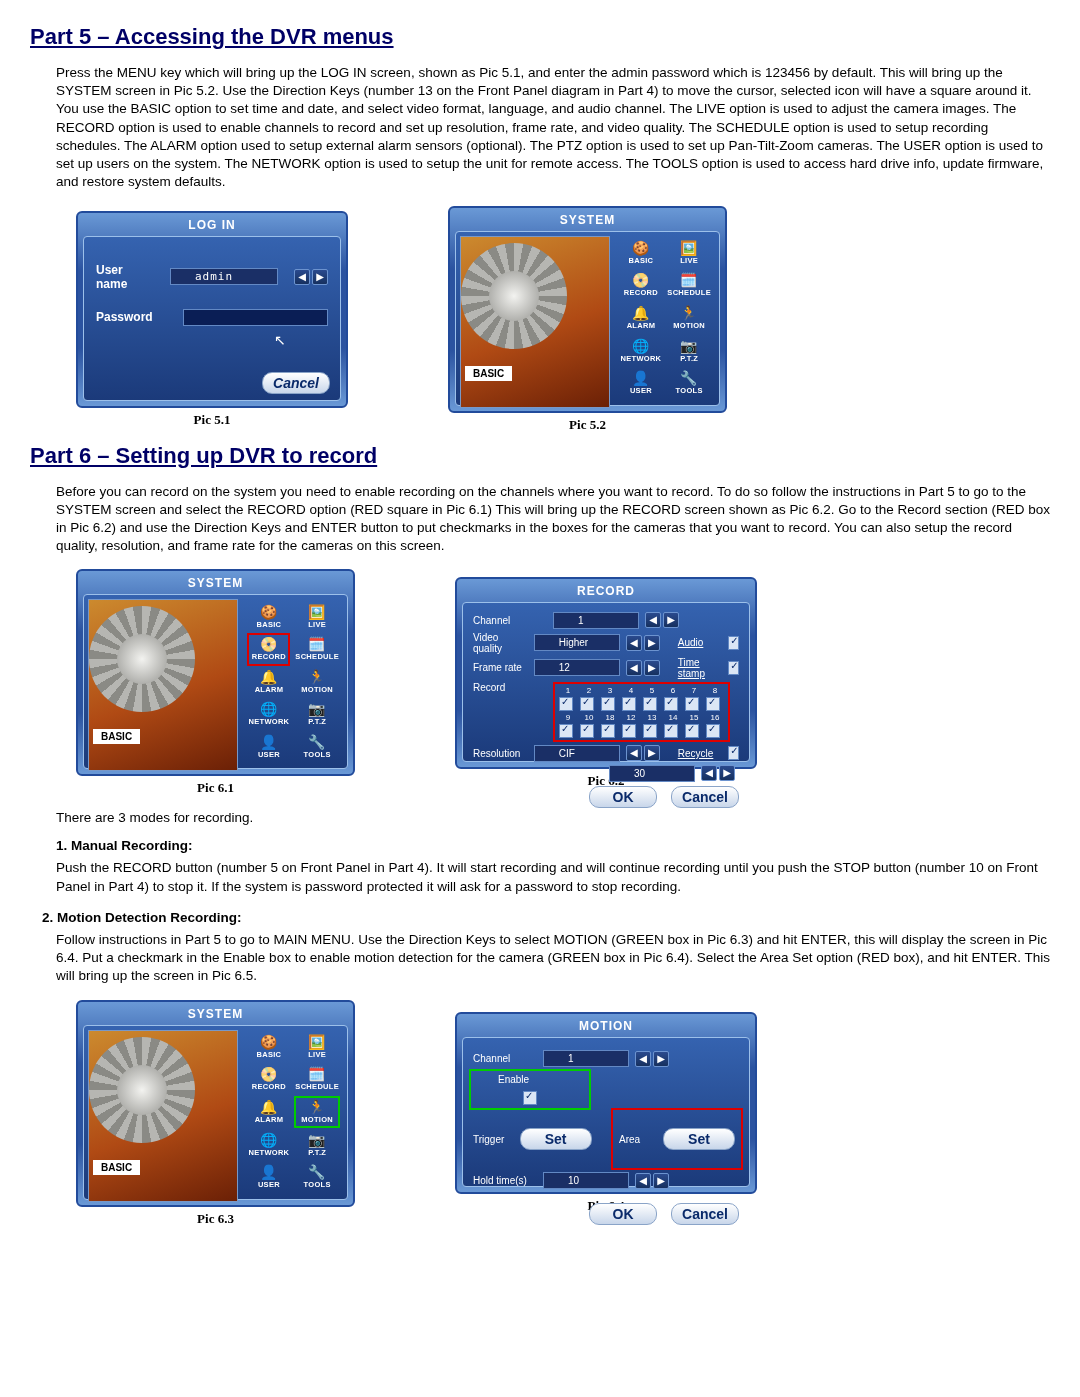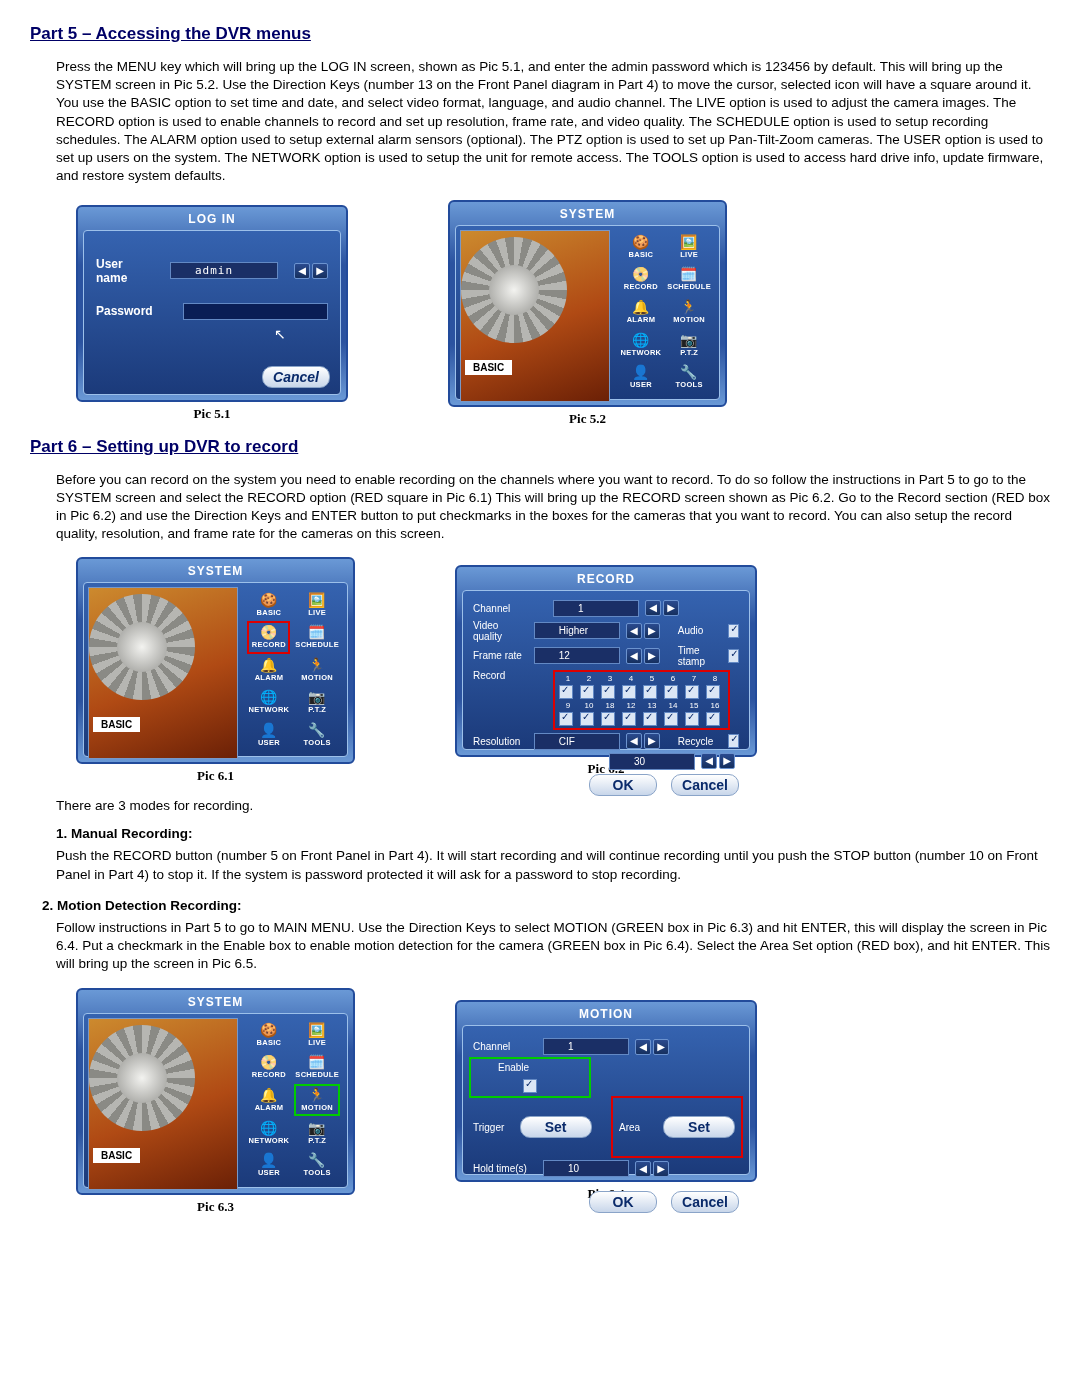--- a/index.html
+++ b/index.html
@@ -9,21 +9,21 @@
     background: #fff;
     margin: 0;
     padding: 24px 30px 40px 30px;
     width: 1080px;
     box-sizing: border-box;
   }
   h2.section-title {
     color: #006;
     font-weight: bold;
     text-decoration: underline;
-    font-size: 17px;
+    font-size: 22px;
     margin: 0 0 14px 0;
   }
   .body-text {
     margin: 0 0 14px 26px;
     line-height: 1.35;
   }
   .indent {
     margin-left: 26px;
   }
   .figrow {
@@ -161,21 +161,21 @@
     text-align:center;
   }
   .sys-item .ico{font-size:14px;line-height:1;}
   .sys-item .lbl{color:#fff;font-size:7.5px;font-weight:bold;letter-spacing:0.3px;margin-top:1px;}
   .hl-red{outline:2px solid #d00;outline-offset:-1px;}
   .hl-green{outline:2px solid #0c0;outline-offset:-1px;}
   
   .record .panel-inner{width:288px;height:160px;padding:6px 10px;}
   .record .row{display:flex;align-items:center;margin:3px 0;font-size:10px;gap:6px;}
   .record .lbl{color:#fff;width:74px;}
-  .record .rt{color:#fff;width:60px;margin-left:12px;}
+  .record .rt{color:#fff;width:60px;margin-left:12px;text-decoration:underline;}
   .record .chgrid{
     border:2px solid #d00;padding:2px 4px;
     display:grid;grid-template-columns:repeat(8,18px);gap:2px 3px;
     color:#fff;font-size:8px;text-align:center;
   }
   .record .btns{display:flex;gap:14px;justify-content:flex-end;margin-top:4px;}
   
   .motion .panel-inner{width:288px;height:150px;padding:6px 10px;}
   .motion .row{display:flex;align-items:center;margin:6px 0;font-size:10px;gap:6px;}
   .motion .lbl{color:#fff;width:64px;}

